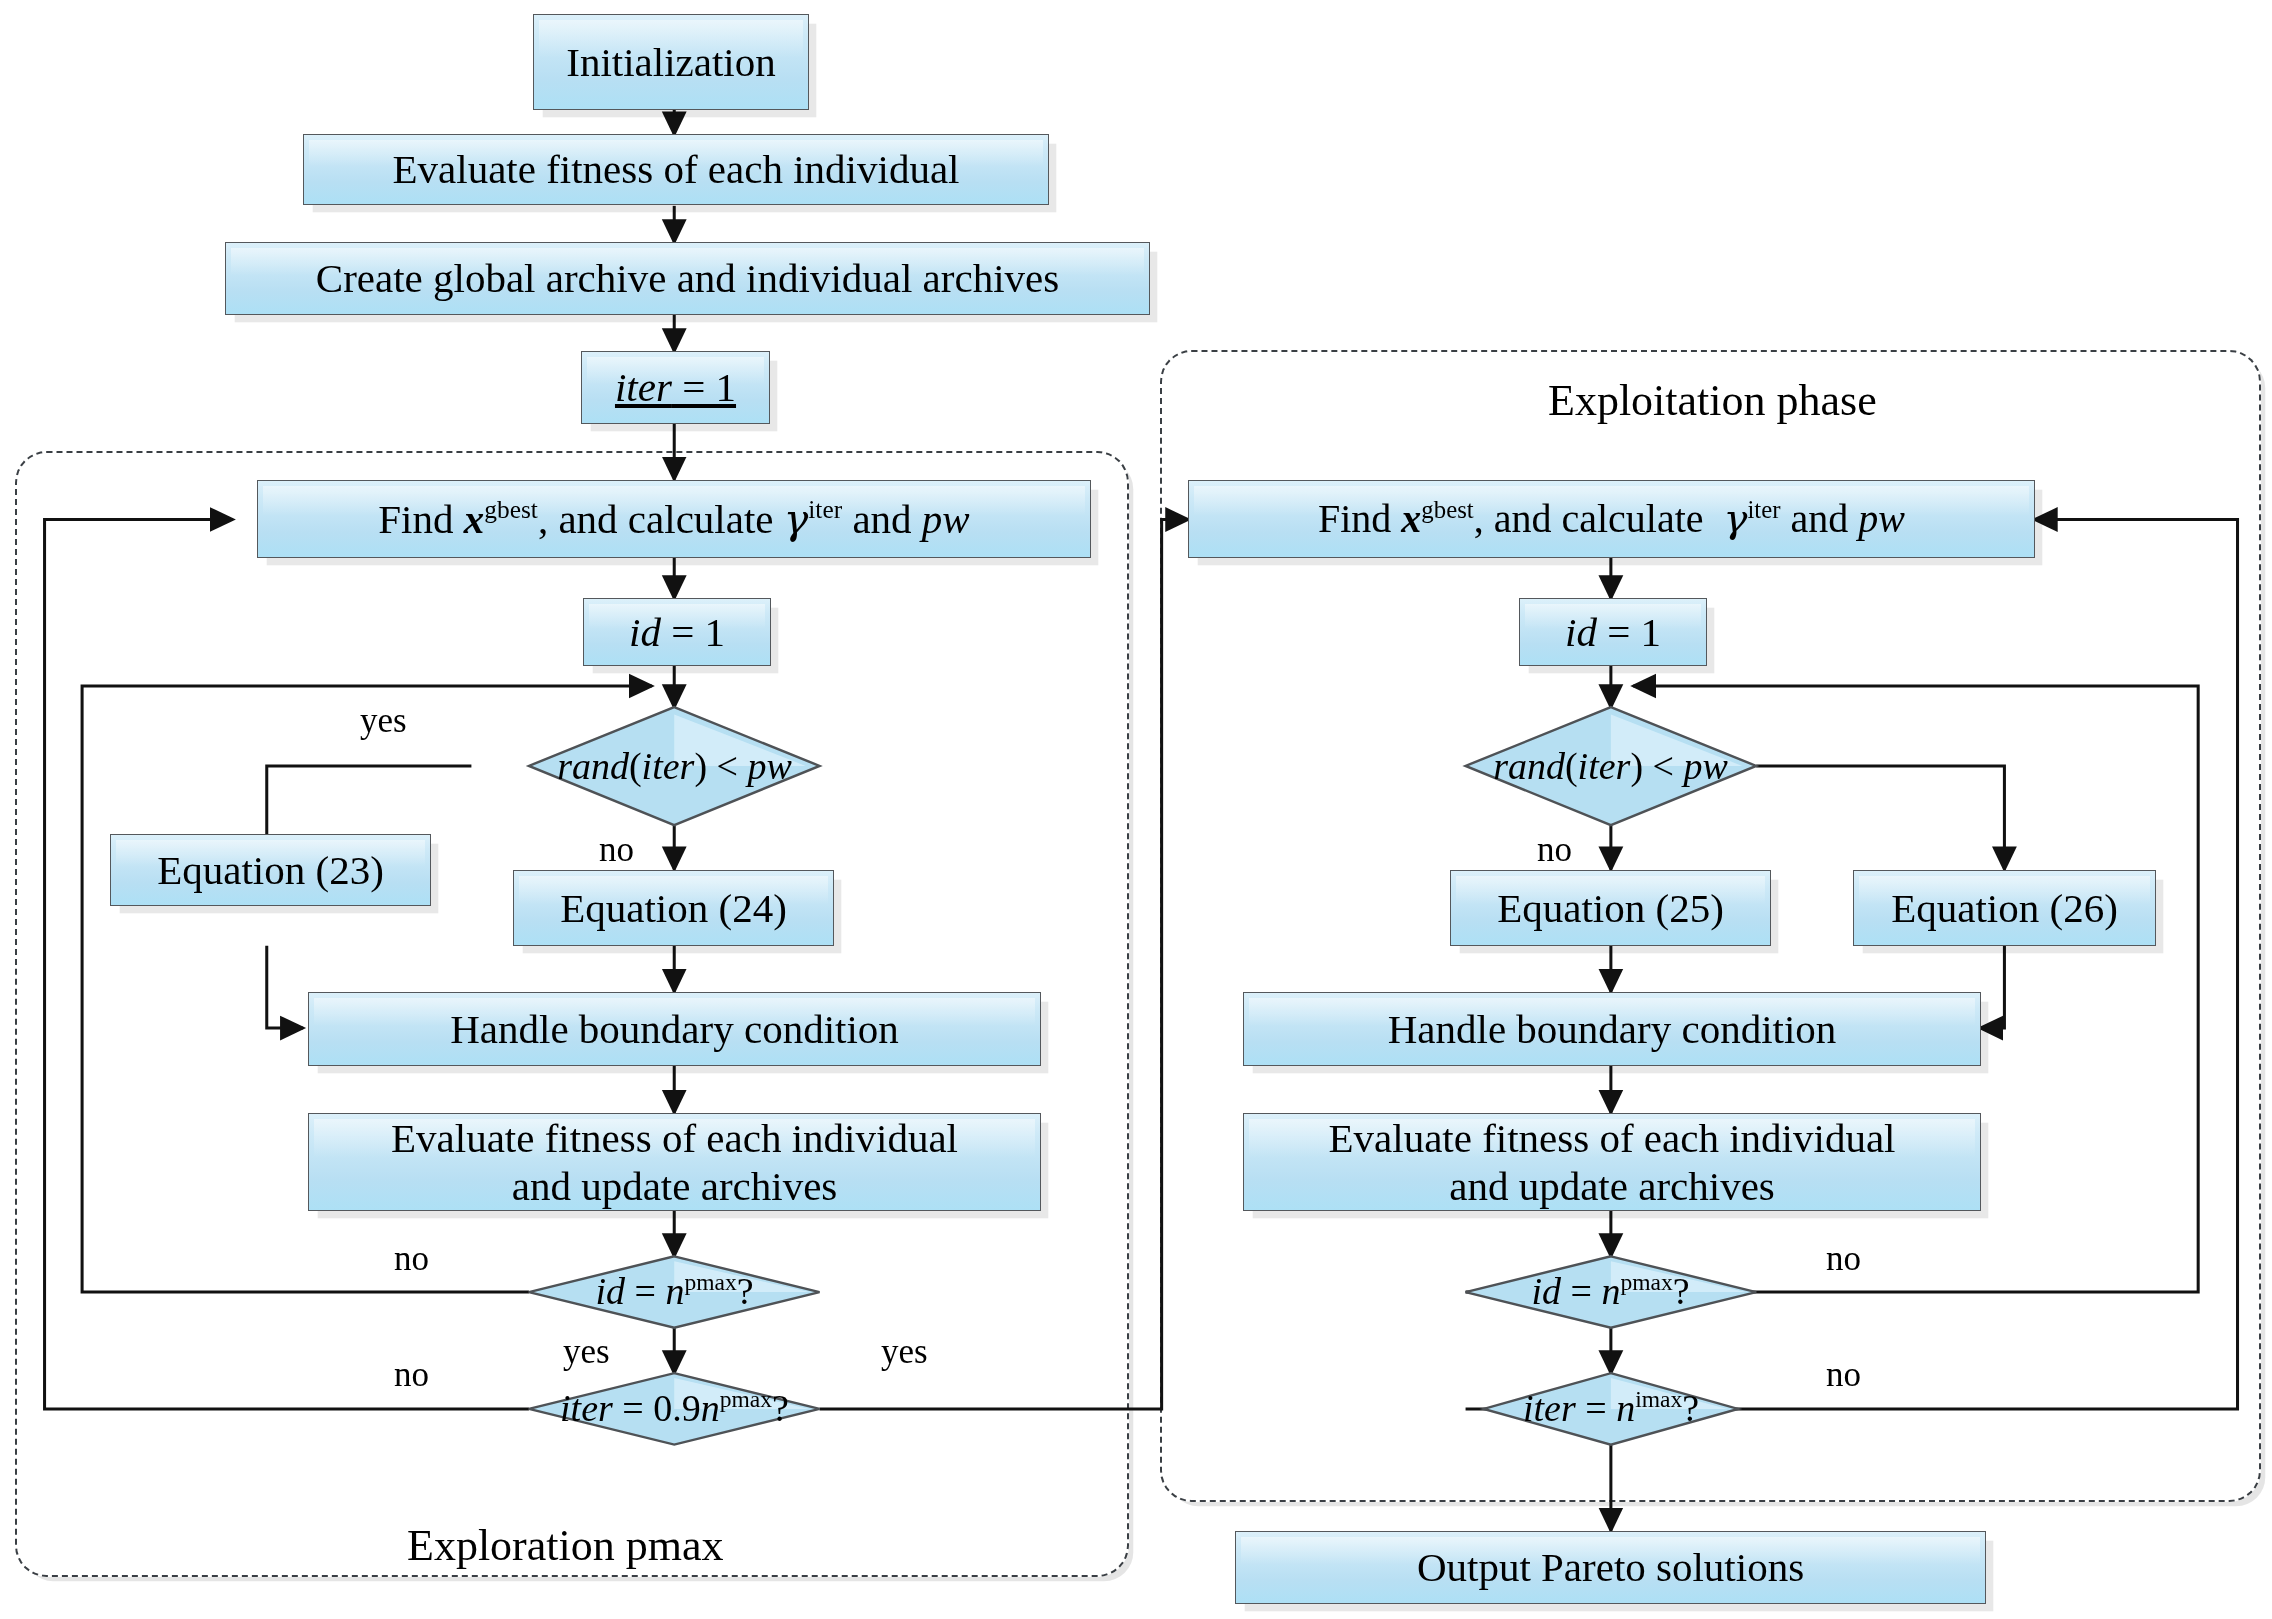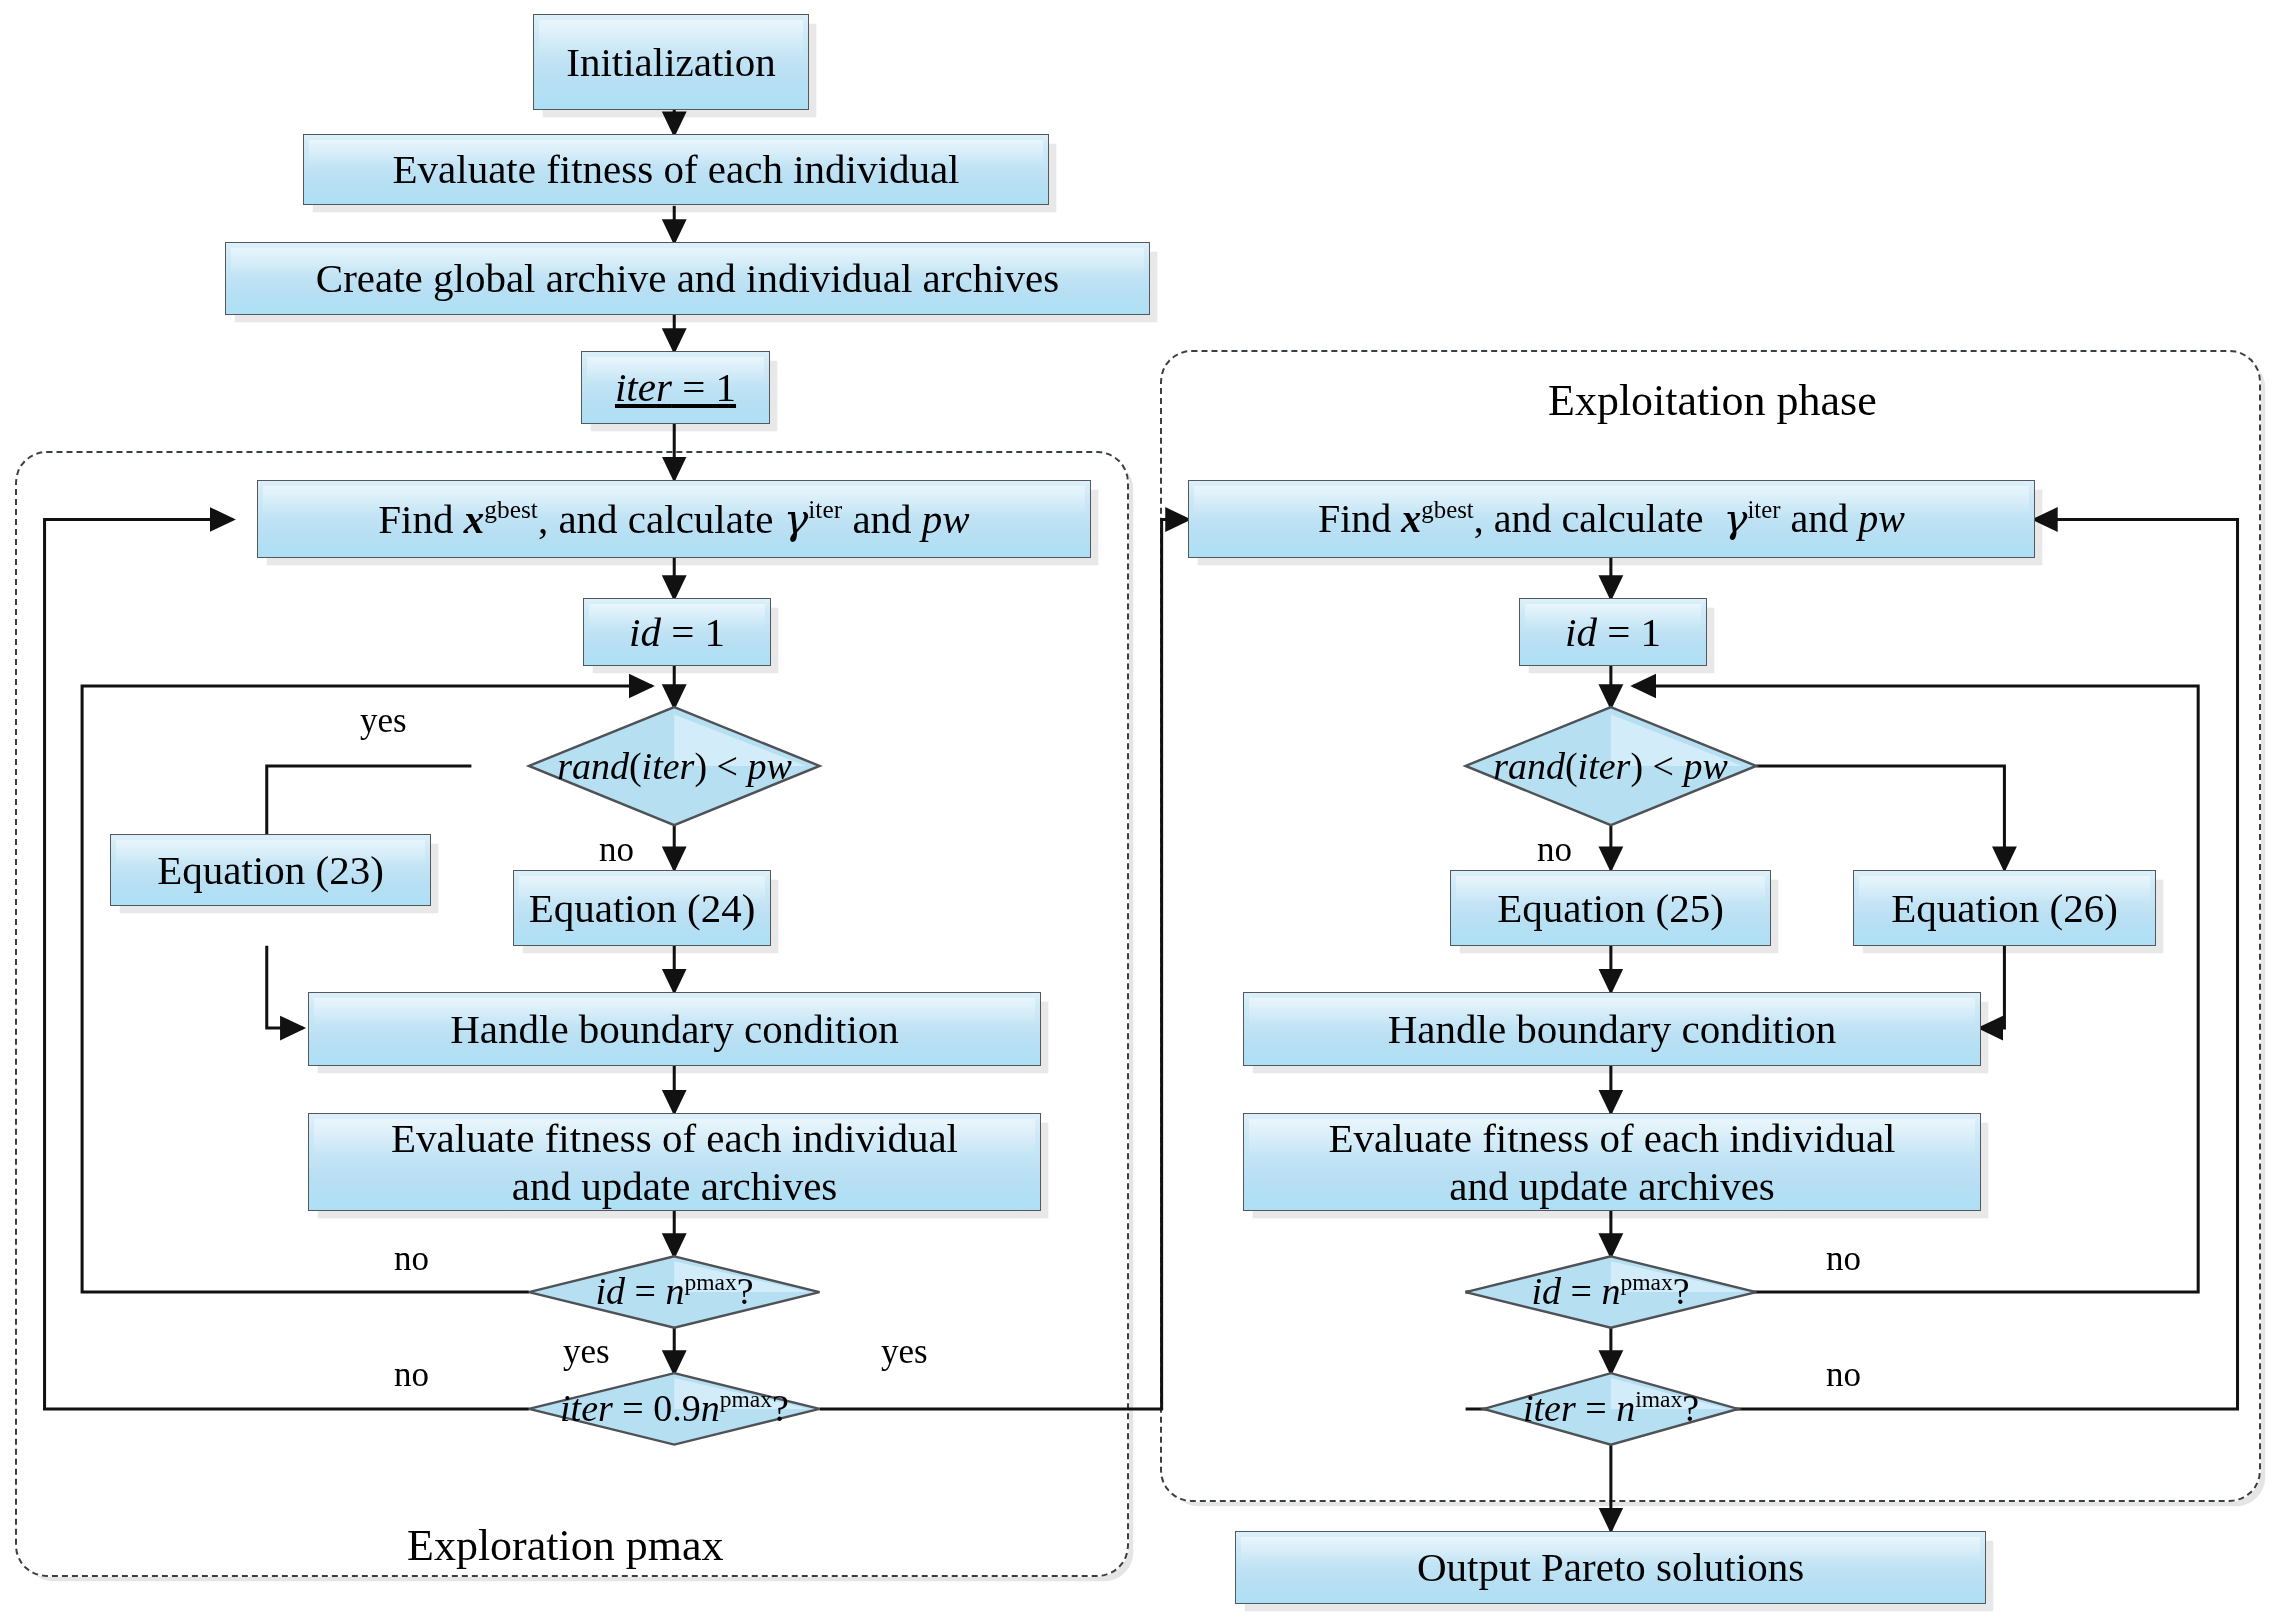--- a/index.html
+++ b/index.html
@@ -151,21 +151,21 @@
 
   <div class="node dec" style="left:529px;top:707px;width:291px;height:118px;font-size:38px;">
     <span class="dtext"><i class="it">rand</i>(<i class="it">iter</i>) &lt; <i class="it">pw</i></span>
   </div>
 
   <div class="node proc" style="left:110px;top:834px;width:321px;height:72px;font-size:41px;">
     <span class="inner"></span>
       <span class="lbl">Equation (23)</span>
   </div>
 
-  <div class="node proc" style="left:513px;top:870px;width:258px;height:76px;font-size:41px;">
+  <div class="node proc" style="left:513px;top:870px;width:321px;height:76px;font-size:41px;">
     <span class="inner"></span>
       <span class="lbl">Equation (24)</span>
   </div>
 
   <div class="node proc" style="left:308px;top:992px;width:733px;height:74px;font-size:41px;">
     <span class="inner"></span>
       <span class="lbl">Handle boundary condition</span>
   </div>
 
   <div class="node proc" style="left:308px;top:1113px;width:733px;height:98px;font-size:41px;flex-direction:column;">

